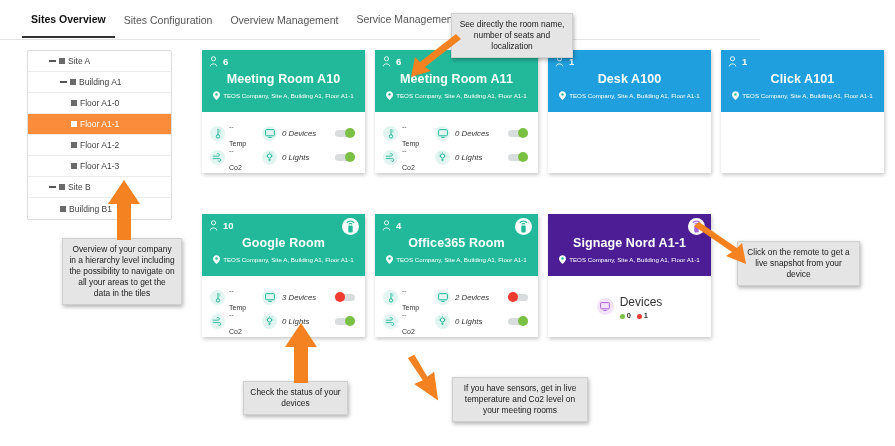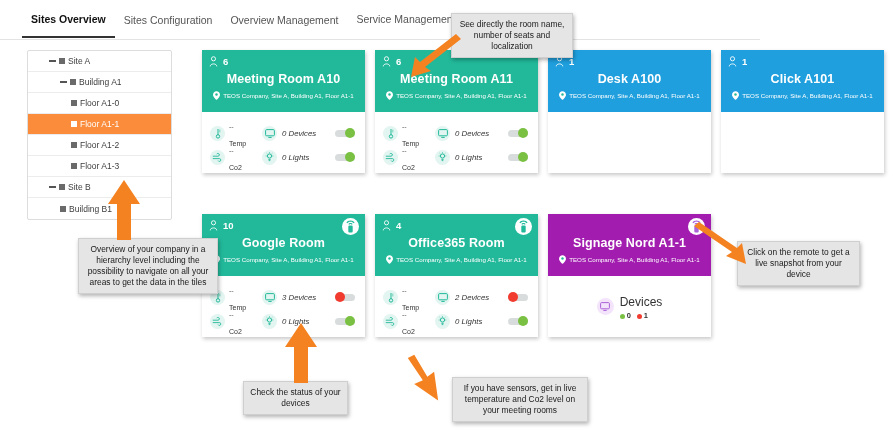--- a/index.html
+++ b/index.html
@@ -63,21 +63,21 @@
     position: absolute;
     width: 163px; background: #fff;
     box-shadow: 1px 2px 4px rgba(0,0,0,0.22);
   }
   .card-head {
     position: relative; height: 62px; padding: 5px 7px 0 7px;
     color: #fff; overflow: hidden;
   }
   .c-teal .card-head { background: #22b99a; }
   .c-blue .card-head { background: #1f9fdd; }
-  .c-purple .card-head { background: #a21caf; }
+  .c-purple .card-head { background: #4c1d95; }
 
   .seat-row { display: flex; align-items: center; height: 13px; }
   .seat-icon { width: 9px; height: 11px; margin-right: 5px; }
   .seat-count { font-size: 9.5px; font-weight: bold; }
 
   .card-title {
     text-align: center; font-size: 12.5px; font-weight: bold;
     margin-top: 4px; letter-spacing: .1px;
   }
   .card-loc {
@@ -570,21 +570,21 @@
                 <span class="dot r"></span>
                 <span class="cnt">1</span>
               </span></span>
           </div>
         </div>
       </div>
     </div>
 
   <div class="callout" style="left:451px; top:13px; width:122px;">See directly the room name, number of seats and localization</div>
 
-  <div class="callout" style="left:78px; top:238px; width:140px;">Overview of your company in a hierarchy level including the possibility to navigate on all your areas to get the data in the tiles</div>
+  <div class="callout" style="left:62px; top:238px; width:120px;">Overview of your company in a hierarchy level including the possibility to navigate on all your areas to get the data in the tiles</div>
 
   <div class="callout" style="left:737px; top:241px; width:123px;">Click on the remote to get a live snapshot from your device</div>
 
   <div class="callout" style="left:243px; top:381px; width:105px;">Check the status of your devices</div>
 
   <div class="callout" style="left:452px; top:377px; width:136px;">If you have sensors, get in live temperature and Co2 level on your meeting rooms</div>
 
   <svg class="arrow" style="left:395px; top:33px;" width="70" height="48" viewBox="0 0 70 48">
     <path d="M66 6 L30 34 L36 38 L16 44 L20 24 L25 29 L61 1 Z" fill="#f58220"></path>
   </svg>

